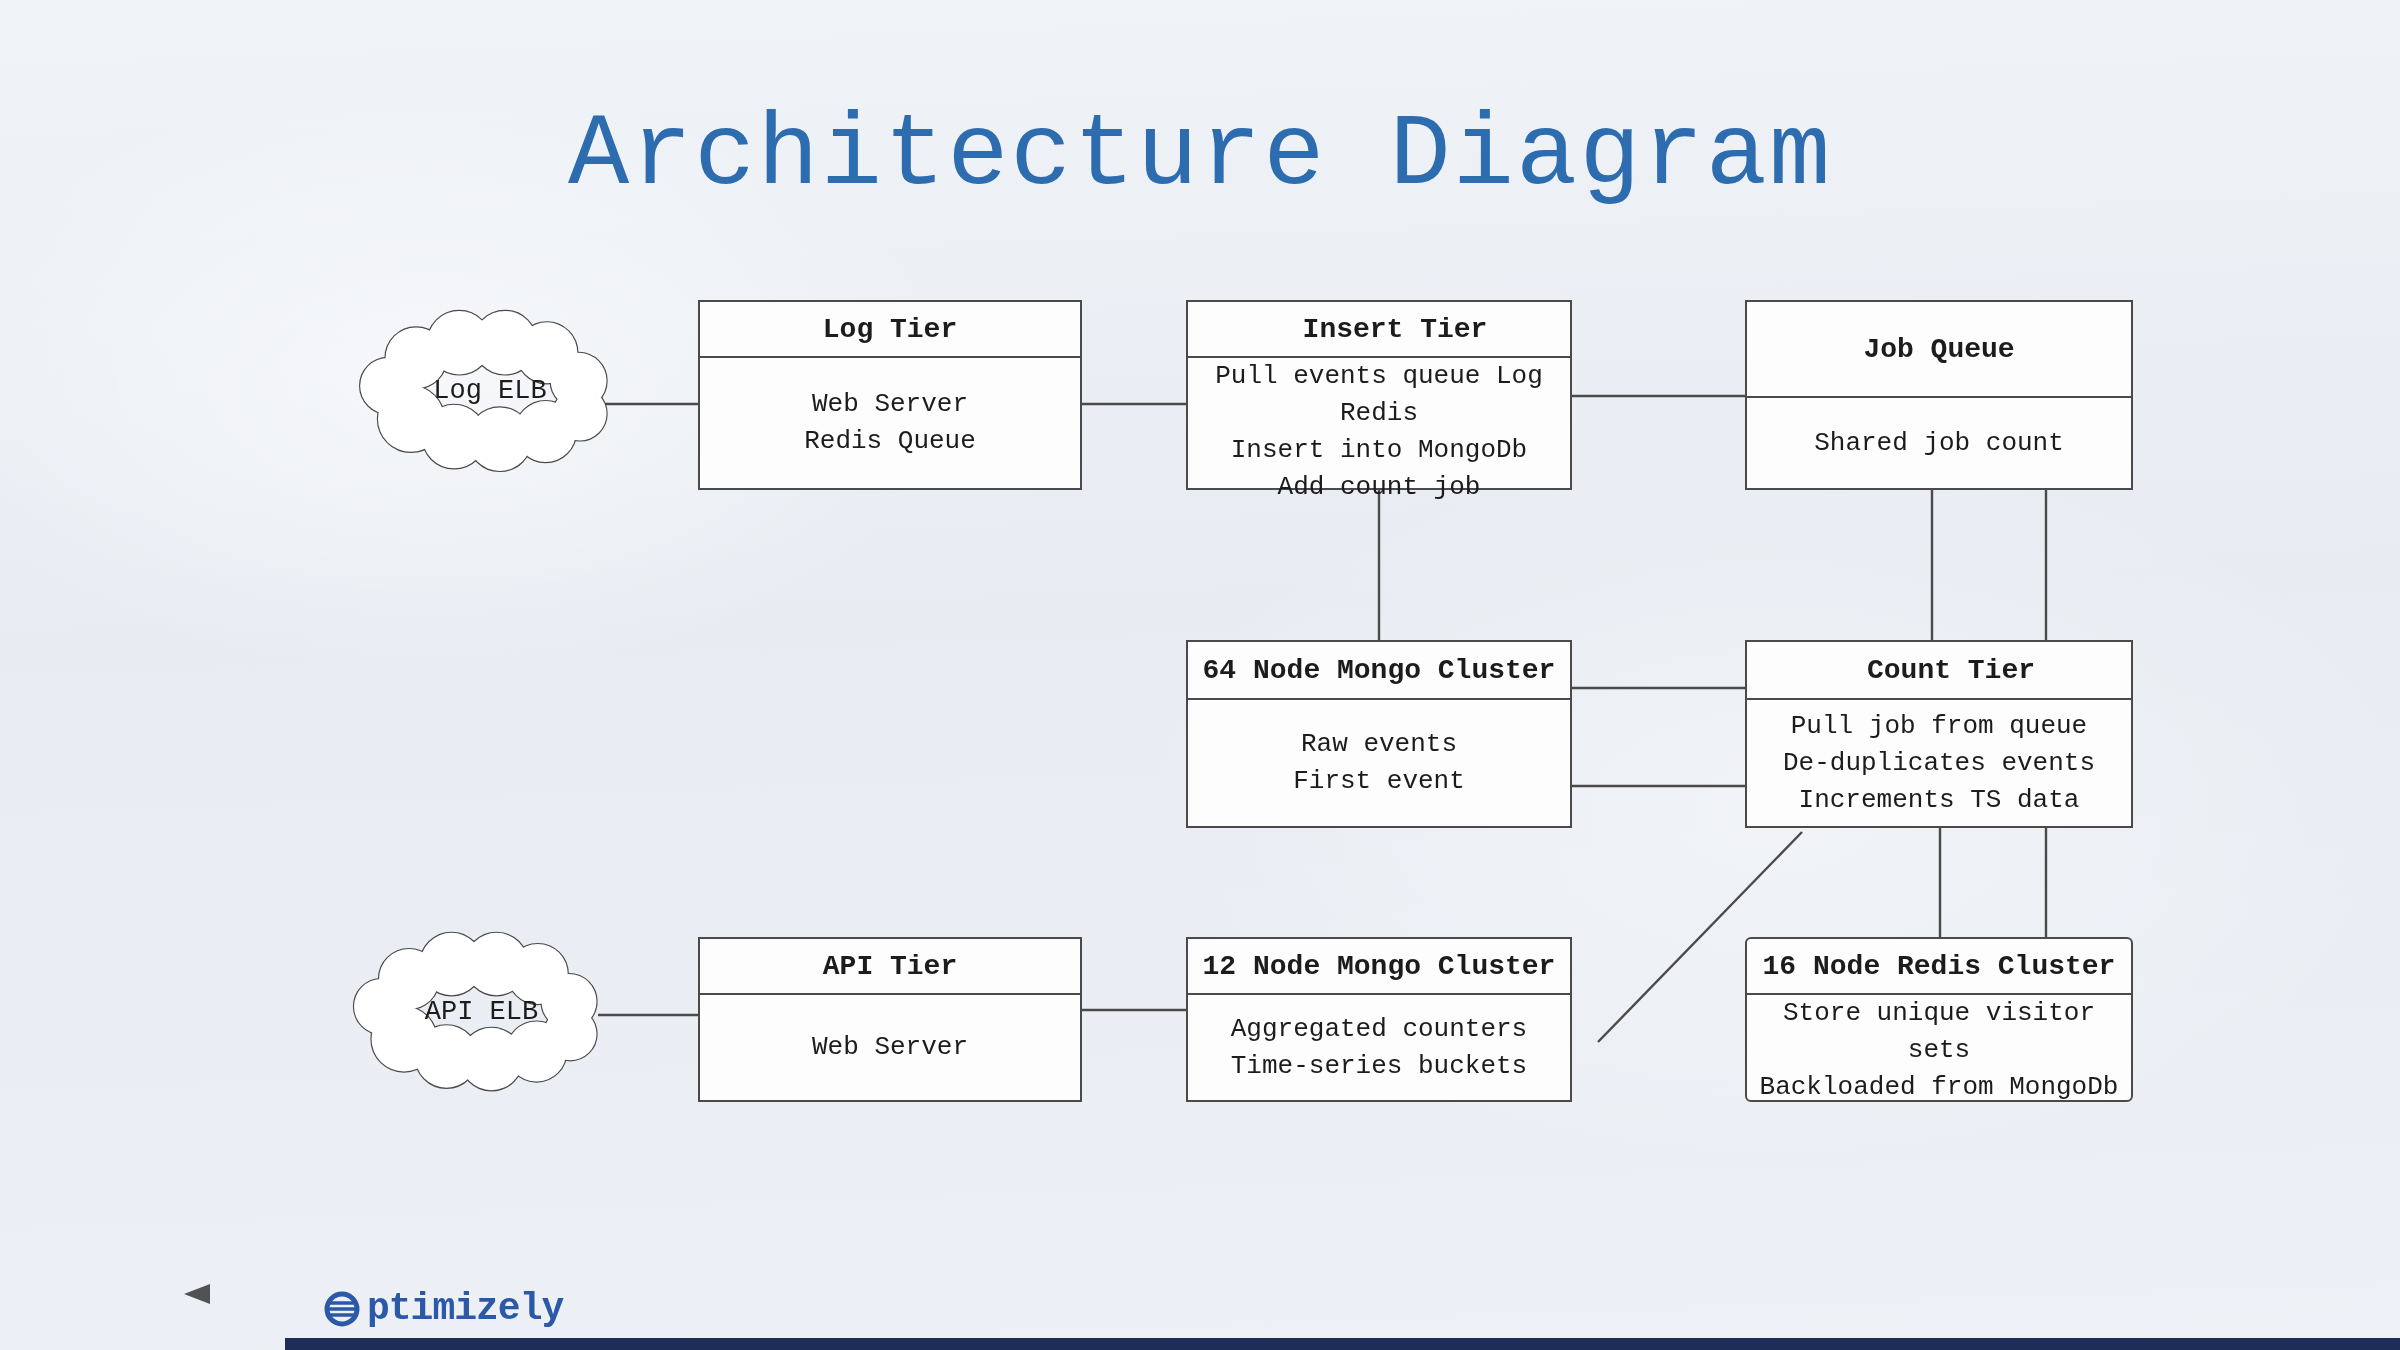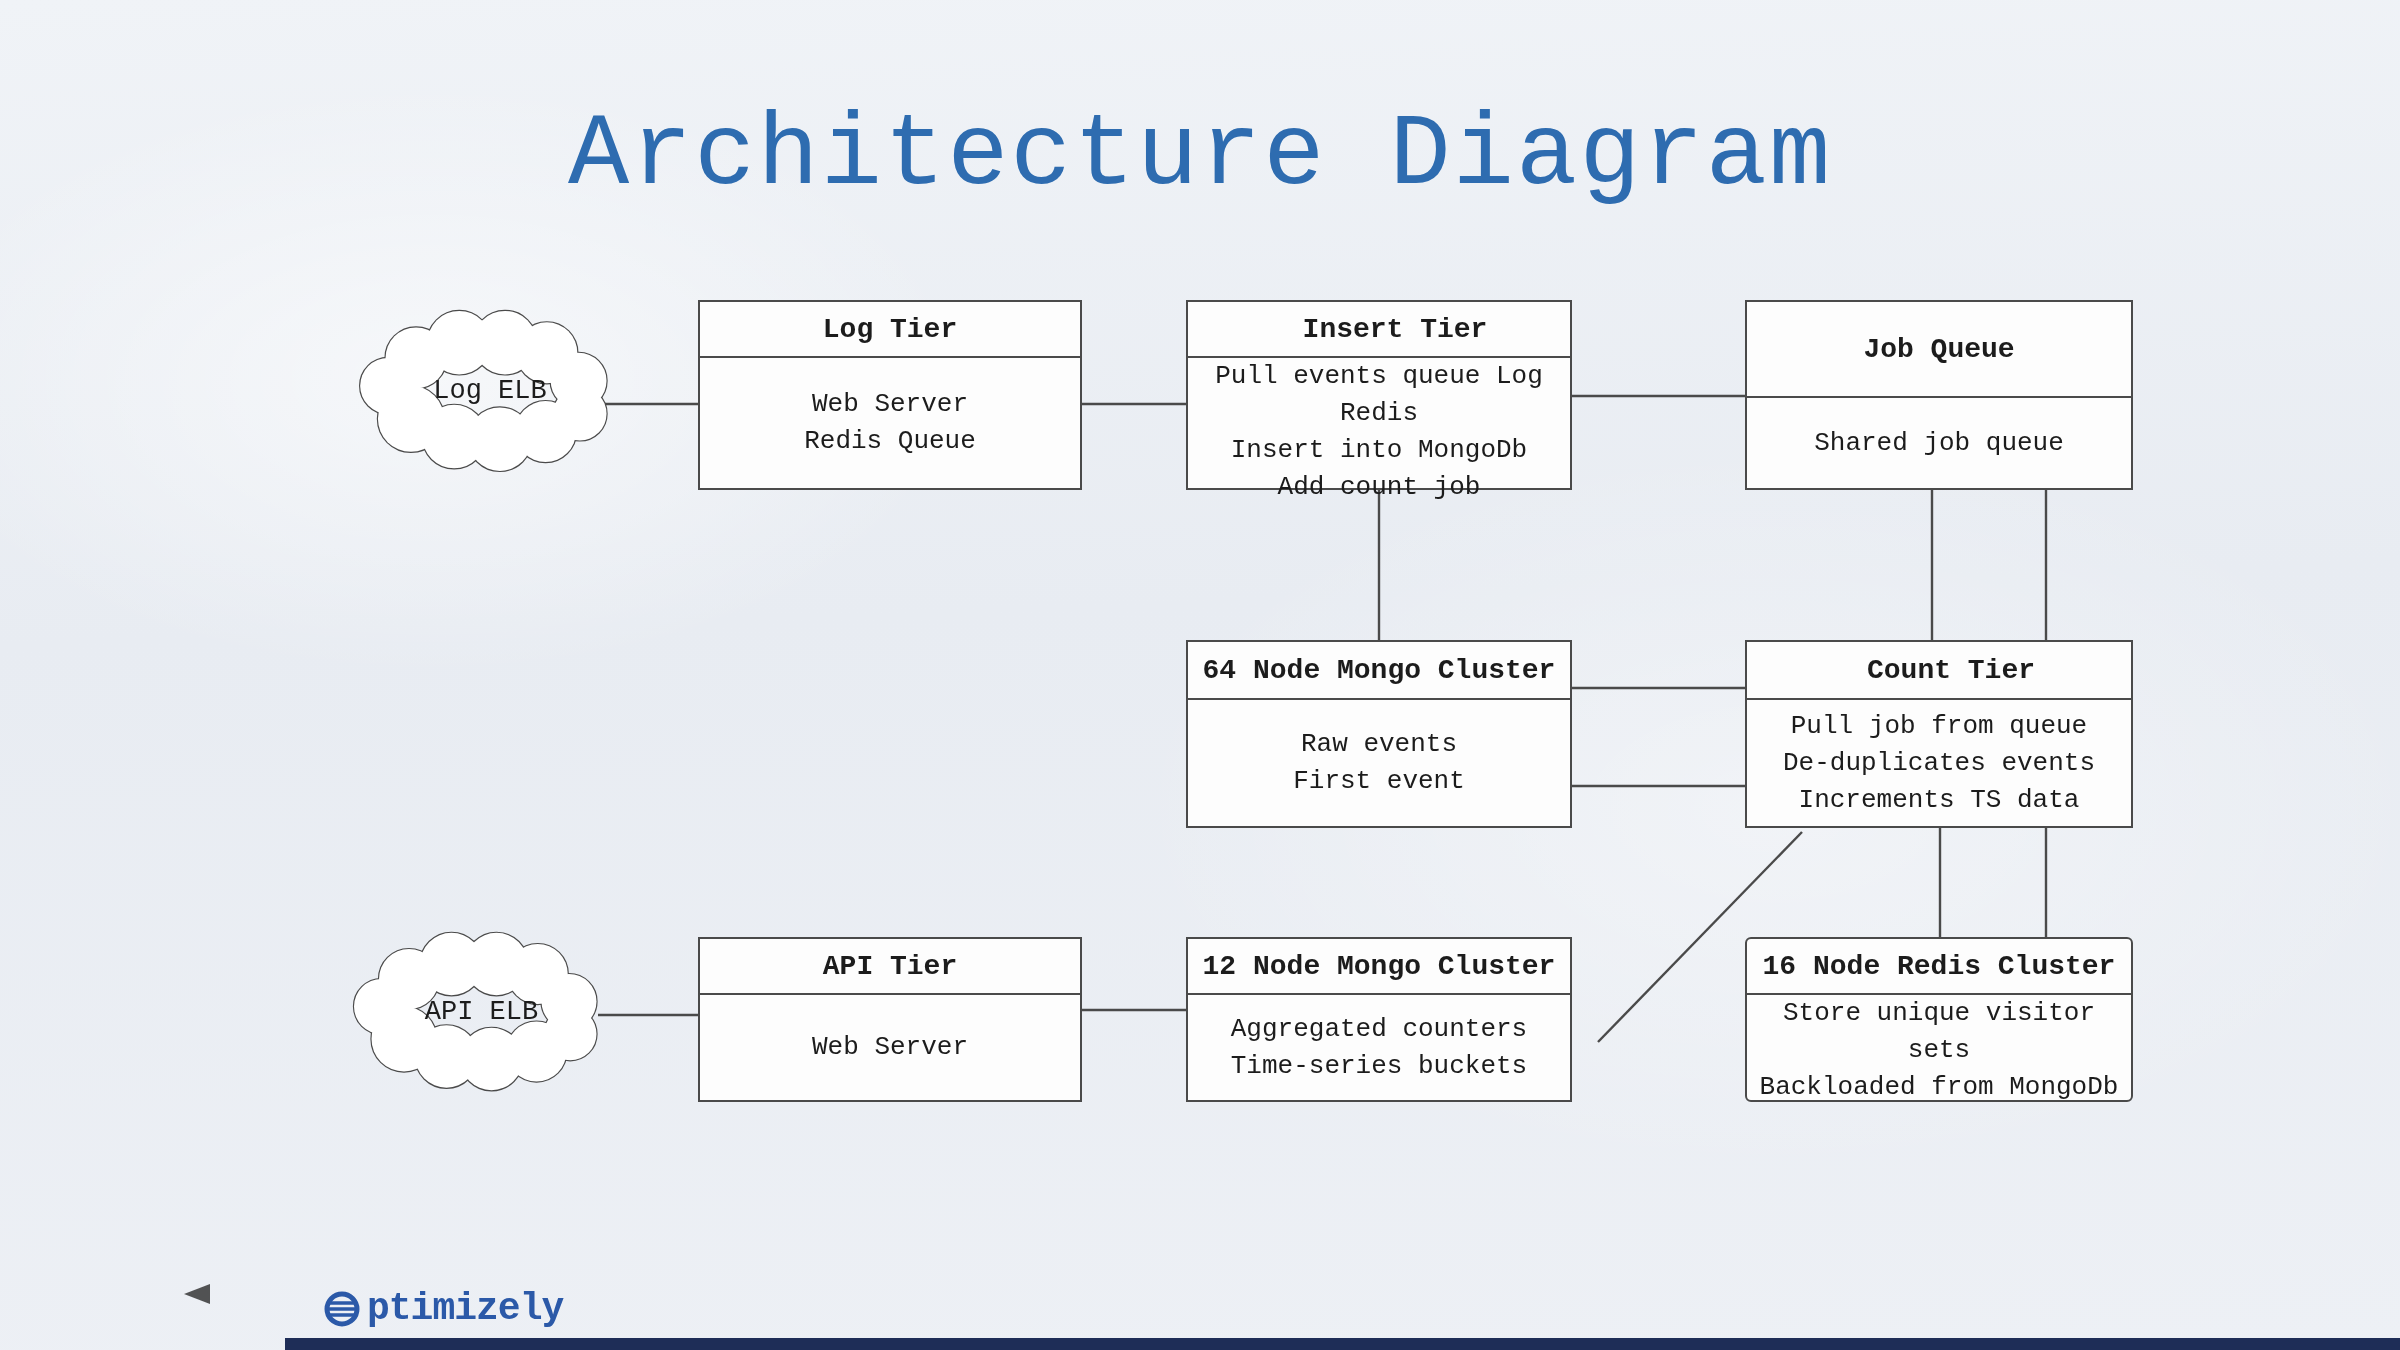--- a/index.html
+++ b/index.html
@@ -113,21 +113,21 @@
     <div class="node-body">
       <div>Pull events queue Log Redis</div>
       <div>Insert into MongoDb</div>
       <div>Add count job</div>
     </div>
   </div>
 
   <div class="node" style="left:1745px;top:300px;width:388px;height:190px;">
     <div class="node-title" style="height:94px;">Job Queue</div>
     <div class="node-body">
-      <div>Shared job queue</div>
+      <div>Shared job count</div>
     </div>
   </div>
 
   <div class="node" style="left:1186px;top:640px;width:386px;height:188px;">
     <div class="node-title" style="height:56px;">64 Node Mongo Cluster</div>
     <div class="node-body">
       <div>Raw events</div>
       <div>First event</div>
     </div>
   </div>

